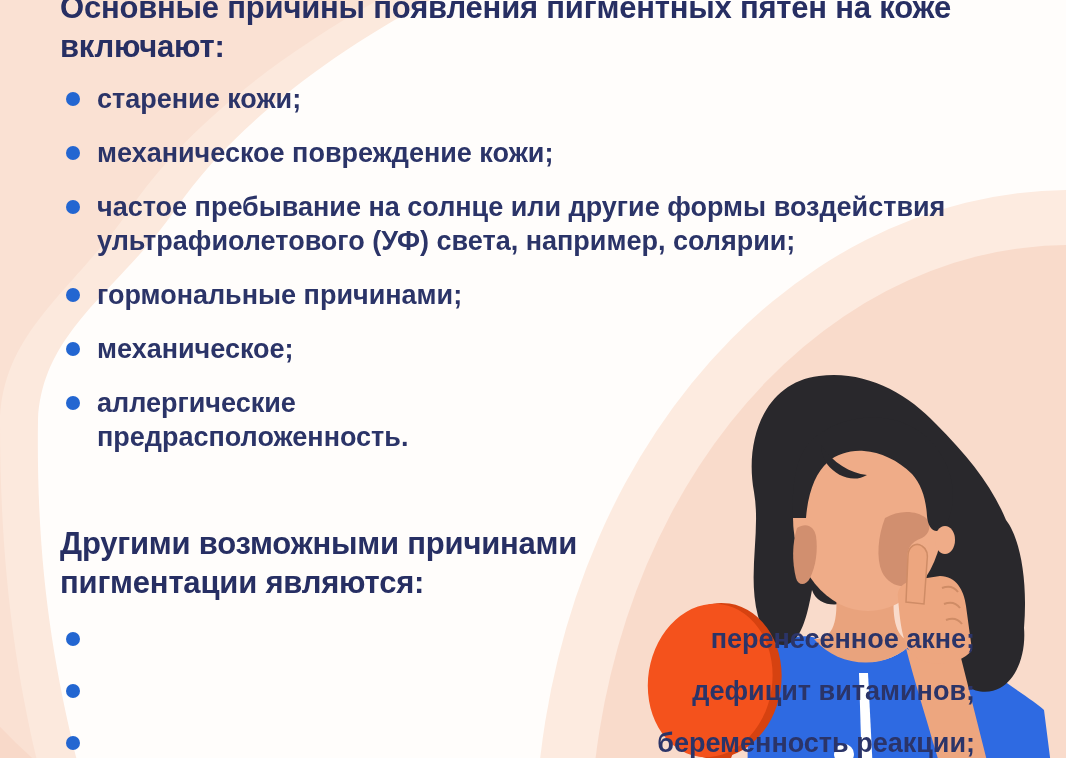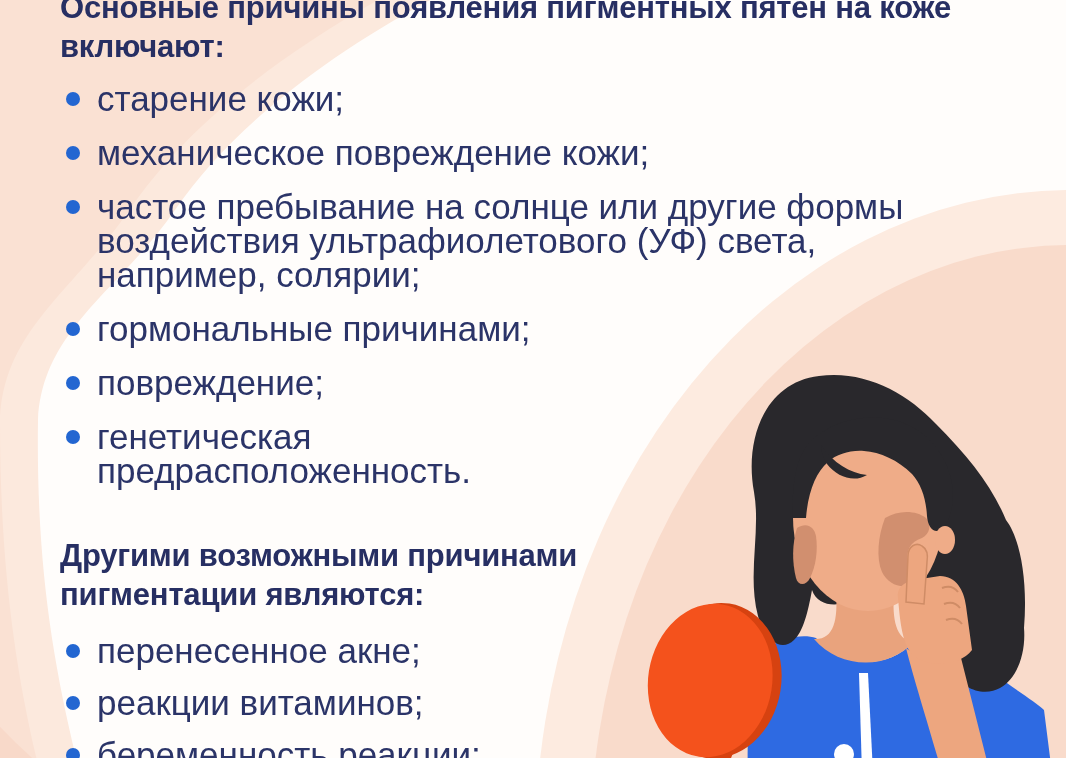--- a/index.html
+++ b/index.html
@@ -9,28 +9,28 @@
     background:#7dd3fc;
   }
   .bg-svg{position:absolute;left:0;top:0;z-index:0;display:block;}
   .figure{position:absolute;left:600px;top:350px;width:466px;height:423px;z-index:1;}
   .content{position:absolute;left:60px;top:-12px;width:915px;z-index:2;color:#2b3468;}
   .content h1,.content h2{
     margin:0;font-size:31px;line-height:39px;font-weight:800;
     letter-spacing:-0.2px;color:#272f63;
   }
   .content h1{max-width:910px;}
-  .content h2{max-width:545px;margin-top:48px;}
+  .content h2{max-width:545px;margin-top:70px;}
   ul.bullets{list-style:none;margin:16px 0 0 0;padding:0;}
   ul.bullets.second{margin-top:20px;}
   ul.bullets li{
     position:relative;padding-left:37px;margin:0 0 20px 0;
-    font-size:35px;line-height:34px;font-weight:400;max-width:880px;
+    font-size:27px;line-height:34px;font-weight:700;max-width:880px;
   }
-  ul.bullets.second li{margin-bottom:18px;}
+  ul.bullets.second li{margin-bottom:18px;text-align:right;}
   ul.bullets li.narrow{max-width:360px;}
   .dot{
     position:absolute;left:6px;top:10px;width:14px;height:14px;
     border-radius:50%;background:#2366d1;
   }
 </style>
 </head>
 <body>
 
 <div class="canvas">
@@ -112,38 +112,38 @@
       <li>
         <span class="dot"></span>
         <span>частое пребывание на солнце или другие формы воздействия ультрафиолетового (УФ) света, например, солярии;</span>
       </li>
       <li>
         <span class="dot"></span>
         <span>гормональные причинами;</span>
       </li>
       <li>
         <span class="dot"></span>
-        <span>повреждение;</span>
+        <span>механическое;</span>
       </li>
       <li class="narrow">
         <span class="dot"></span>
-        <span>генетическая предрасположенность.</span>
+        <span>аллергические предрасположенность.</span>
       </li>
     </ul>
 
     <h2>Другими возможными причинами пигментации являются:</h2>
 
     <ul class="bullets second">
       <li>
         <span class="dot"></span>
         <span>перенесенное акне;</span>
       </li>
       <li>
         <span class="dot"></span>
-        <span>реакции витаминов;</span>
+        <span>дефицит витаминов;</span>
       </li>
       <li>
         <span class="dot"></span>
         <span>беременность реакции;</span>
       </li>
     </ul>
 
   </div>
 </div>
 

